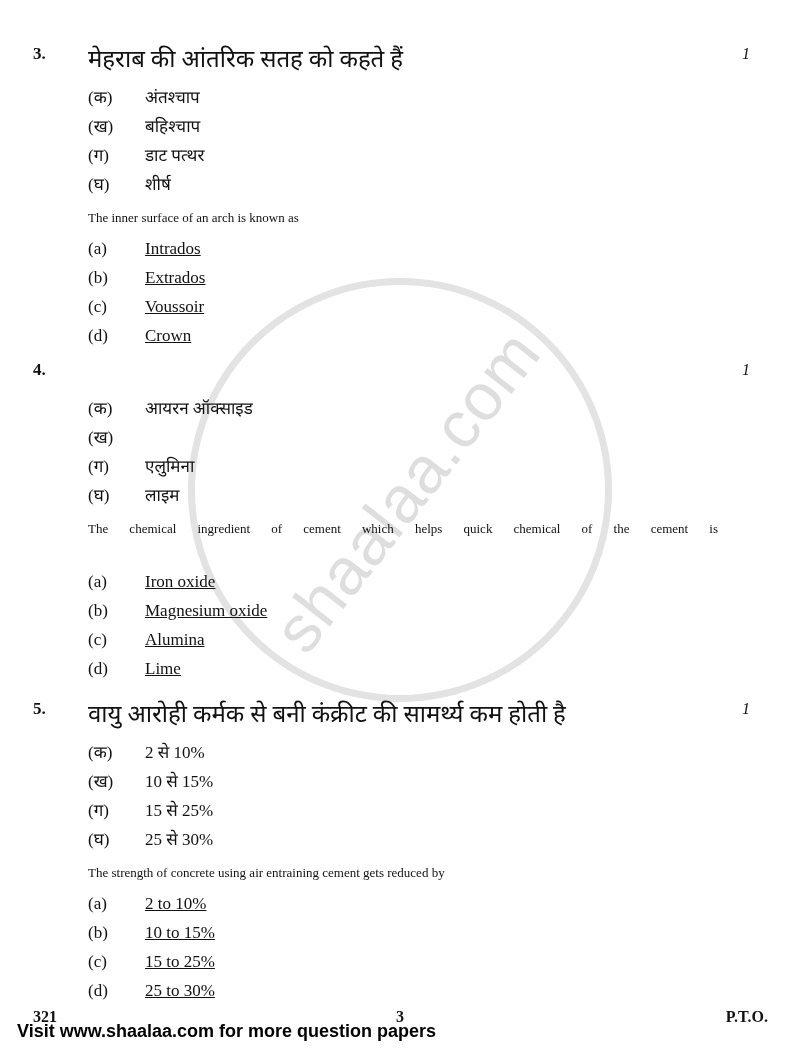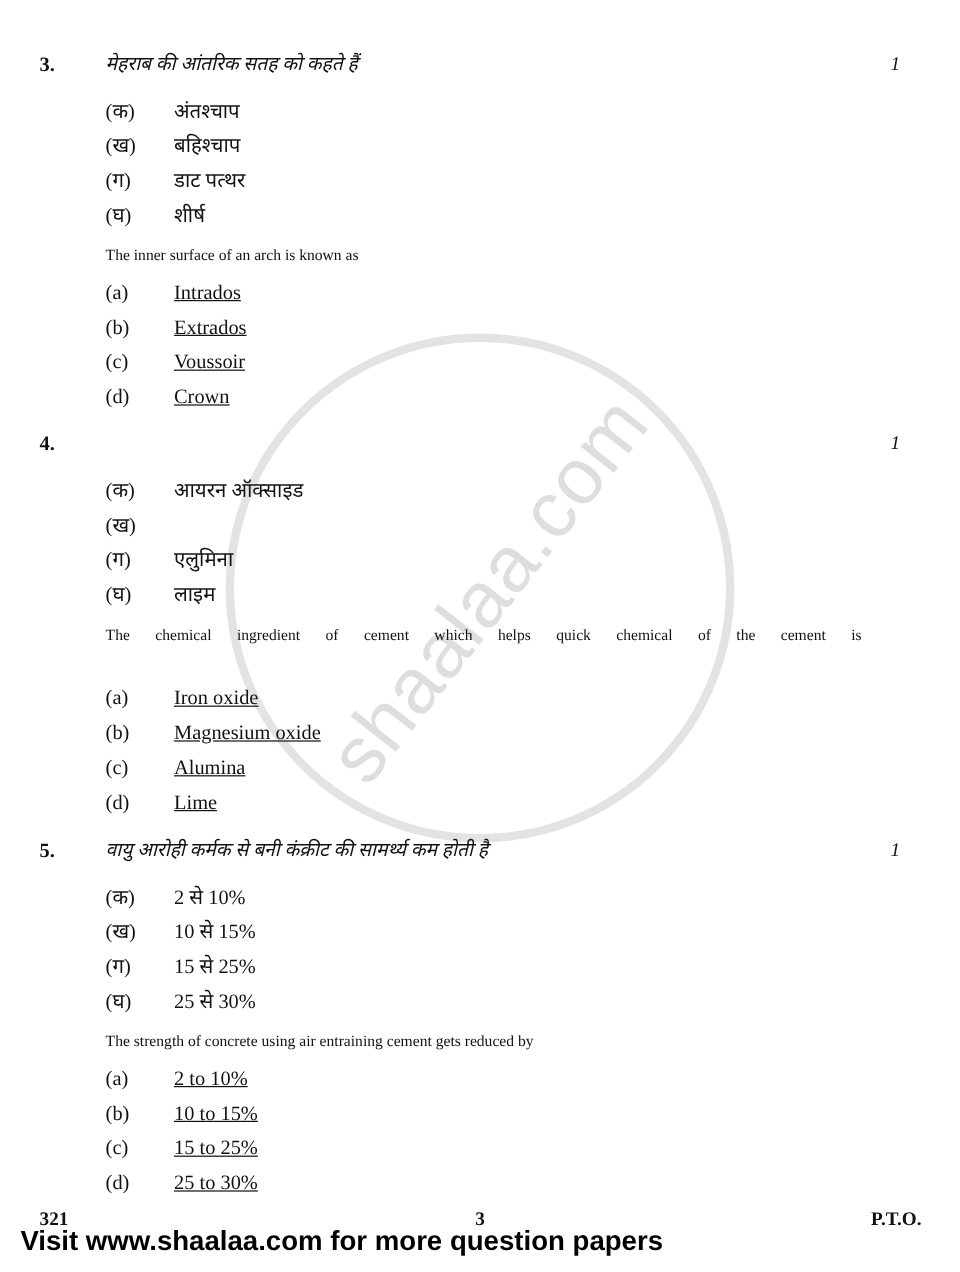--- a/index.html
+++ b/index.html
@@ -75,23 +75,22 @@
   .q-marks {
     position: absolute;
     left: 742px;
     top: 1px;
     font-style: italic;
     font-size: 16px;
   }
   .q-stem-hi {
     margin-left: 88px;
     margin-right: 80px;
-    font-size: 16px;
+    font-size: 24px;
     line-height: 1.28;
-    font-style: italic;
   }
   .q-stem-en {
     margin-left: 88px;
     margin-right: 82px;
     font-size: 13px;
     line-height: 1.65;
     text-align: justify;
     text-justify: inter-word;
   }
   .q-stem-en.two-line {
@@ -159,21 +158,21 @@
     position: absolute;
     right: 32px;
     top: 0;
     font-size: 16px;
   }
   #footer-promo {
     position: absolute;
     left: 17px;
     top: 13px;
     font-family: "Liberation Sans", "DejaVu Sans", sans-serif;
-    font-size: 23px;
+    font-size: 18px;
     color: #000000;
     white-space: nowrap;
   }
 </style>
 </head>
 <body>
 
 <div id="page">
 
   <div id="watermark">

